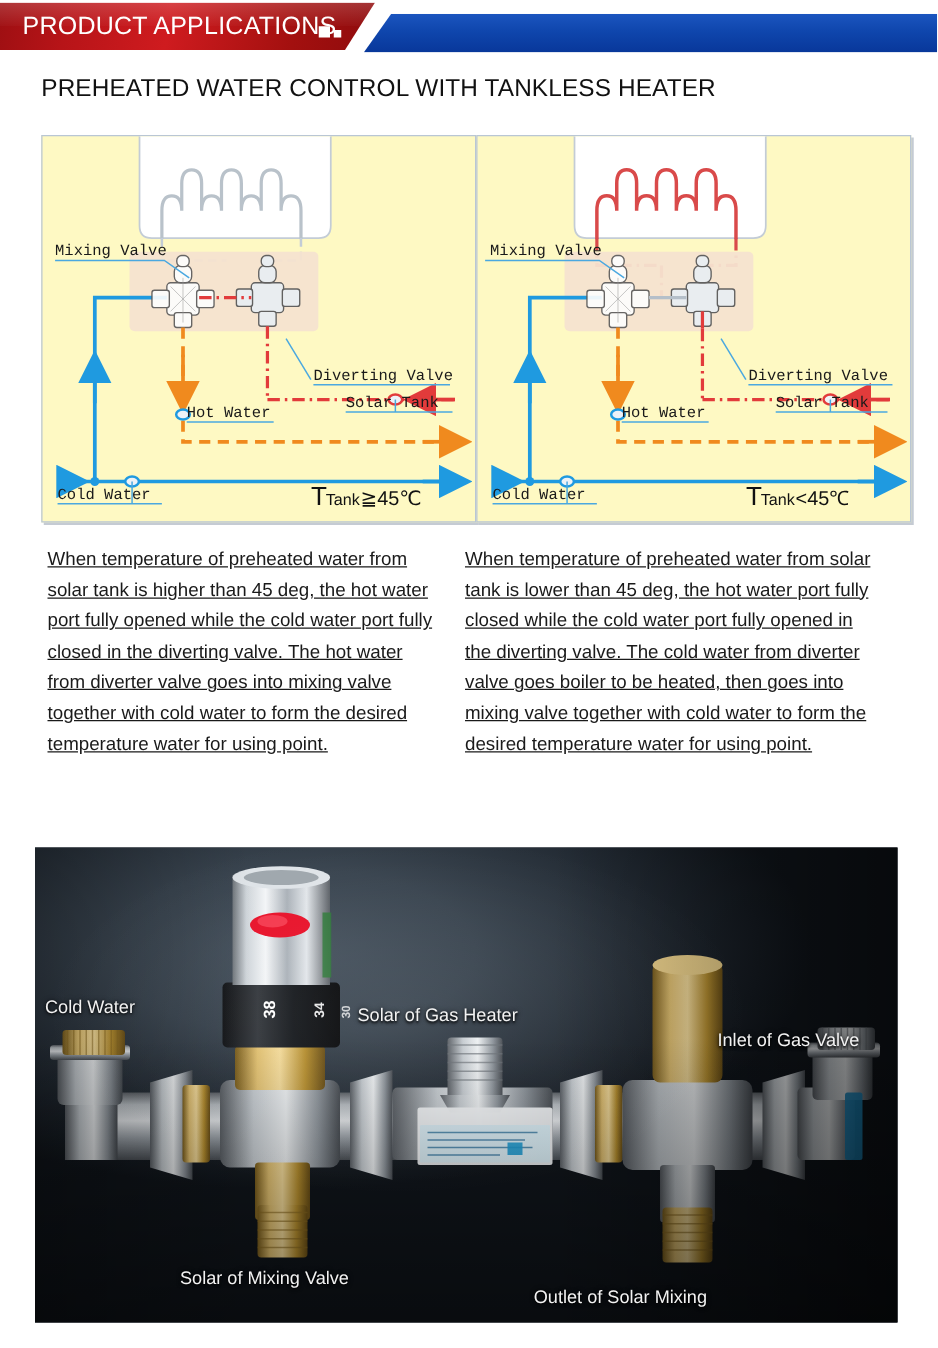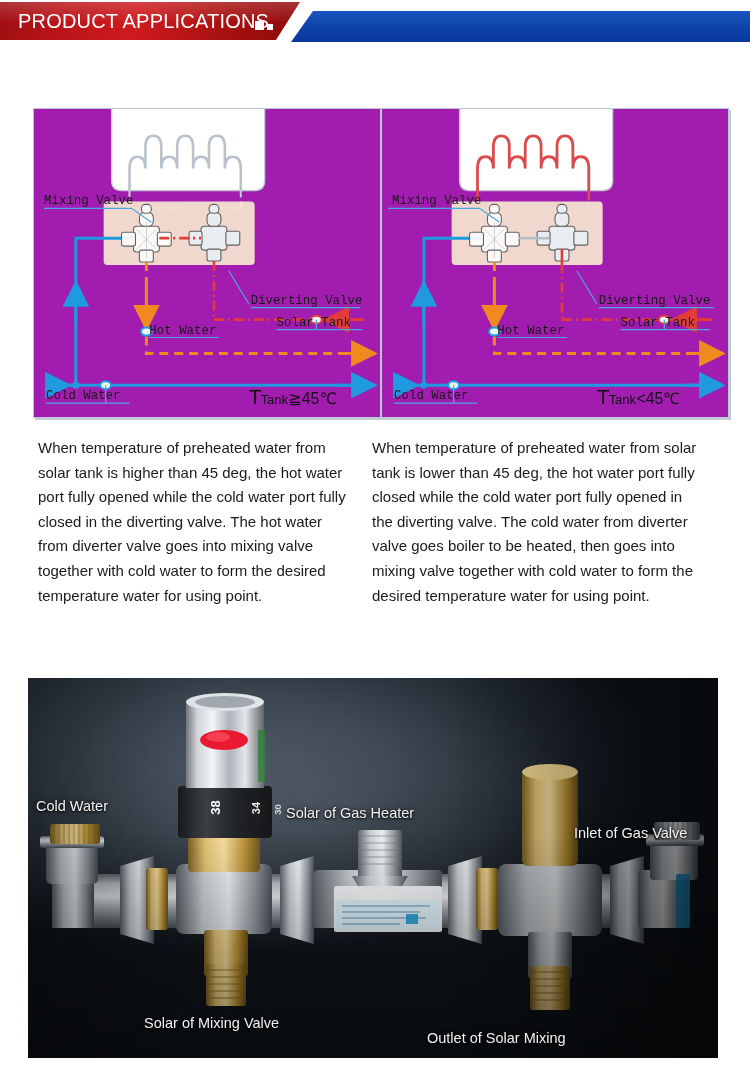--- a/index.html
+++ b/index.html
@@ -42,33 +42,33 @@
 
   
   .section-title{
     position:absolute; left:33px; top:60px;
     font-size:19.5px; color:#111; letter-spacing:0.1px; white-space:nowrap;
   }
 
   
   .diagram{
     position:absolute; top:108px; width:348px; height:310px;
-    background:#a21caf;
+    background:#fef9c3;
     border:1px solid #b9c6d4;
     box-shadow: 2px 2px 0 rgba(150,160,175,.55);
     overflow:hidden;
   }
   .diagram.left{ left:33px; }
   .diagram.right{ left:381px; }
   .diagram svg{ display:block; width:100%; height:100%; }
 
   
   .para{
     position:absolute; top:436px; font-size:15px; line-height:24.6px;
-    color:#1a1a1a; text-align:left;
+    color:#1a1a1a; text-align:left;text-decoration:underline;
   }
   .para.left{ left:38px; width:312px; }
   .para.right{ left:372px; width:330px; }
 
   
   .photo{
     position:absolute; left:28px; top:678px; width:690px; height:380px;
     background:
       radial-gradient(ellipse 60% 50% at 30% 22%, #46525e 0%, #39444f 35%, #222a33 70%, #10151b 100%),
       #131820;
@@ -99,20 +99,21 @@
 
   <div class="banner">
     <div class="banner-red"></div>
     <div class="banner-red-gloss"></div>
     <div class="banner-title">PRODUCT APPLICATIONS</div>
     <div class="banner-sq a"></div>
     <div class="banner-sq b"></div>
     <div class="banner-blue"></div>
   </div>
 
+  <div class="section-title">PREHEATED WATER CONTROL WITH TANKLESS HEATER</div>
 
   <div class="diagram left">
     <svg viewBox="0 0 348 310" xmlns="http://www.w3.org/2000/svg">
       <defs>
         <marker id="arrL-blue" markerWidth="9" markerHeight="9" refX="1" refY="4.5" orient="auto">
           <path d="M0,0 L9,4.5 L0,9 Z" fill="#1f9ae0"></path>
         </marker>
         <marker id="arrL-org" markerWidth="9" markerHeight="9" refX="1" refY="4.5" orient="auto">
           <path d="M0,0 L9,4.5 L0,9 Z" fill="#f08a1e"></path>
         </marker>

